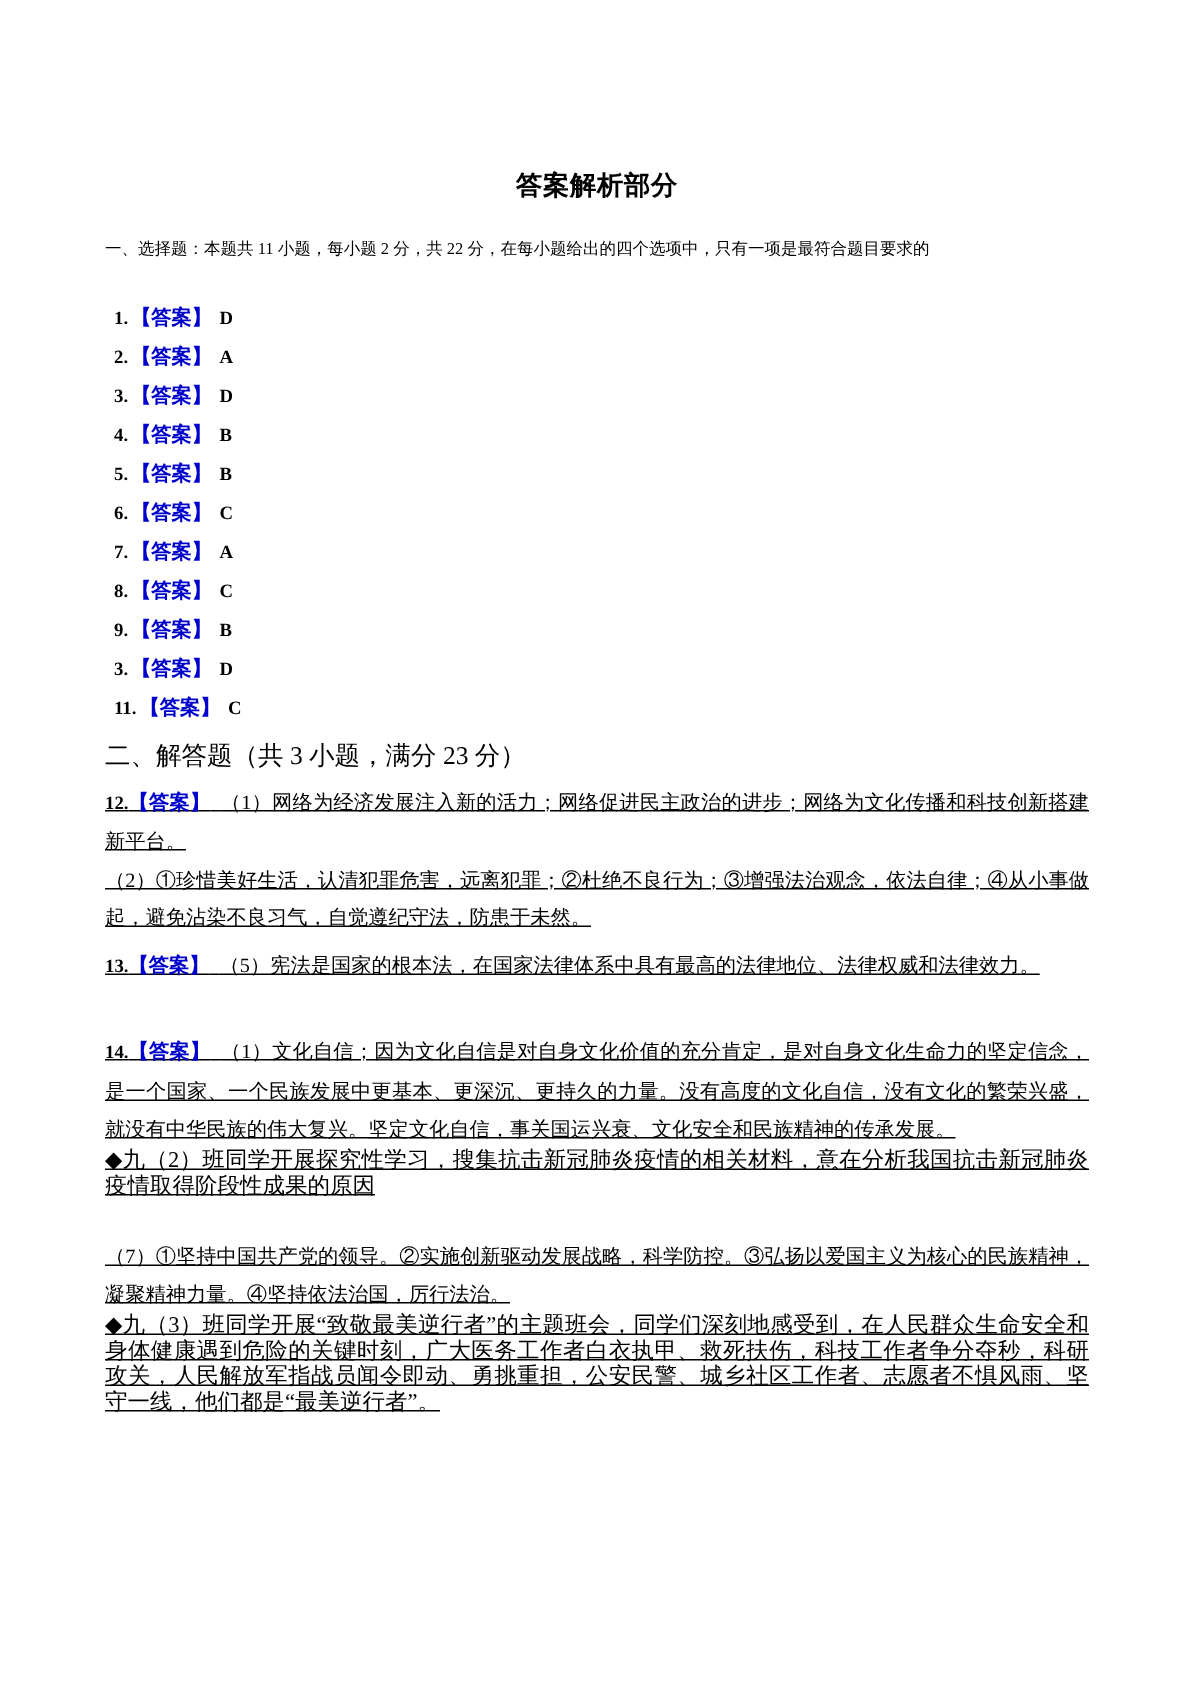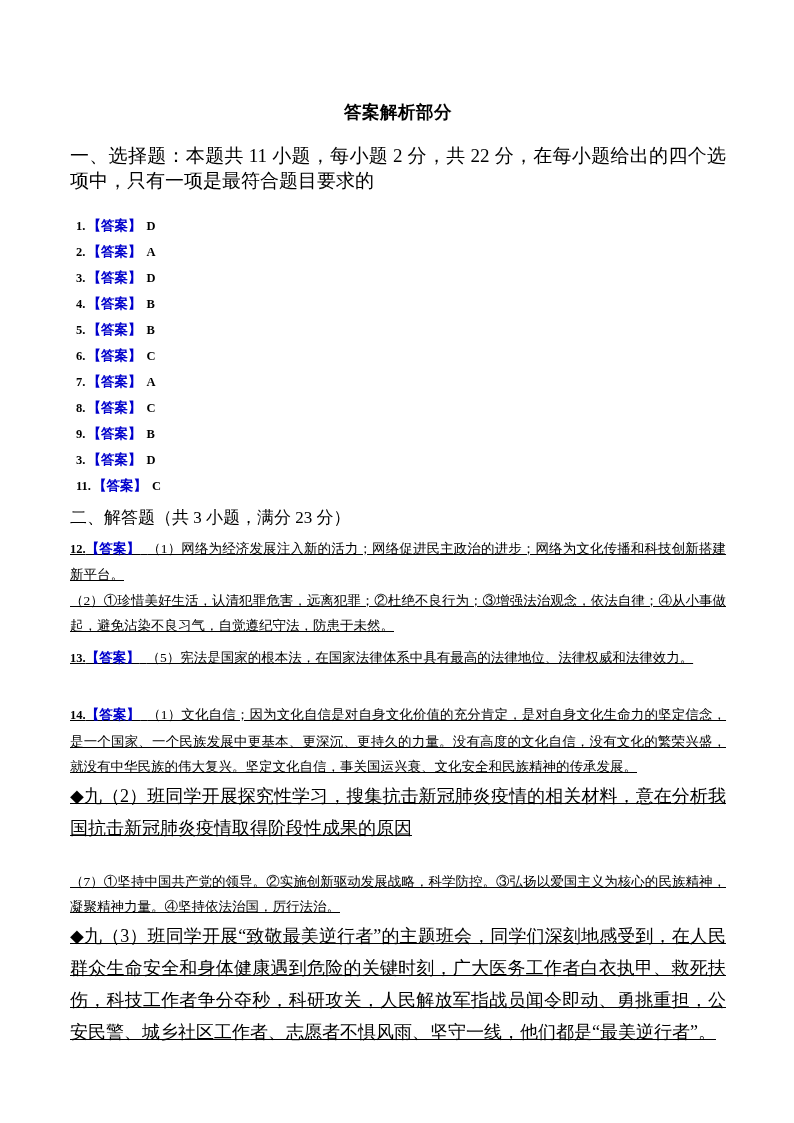--- a/index.html
+++ b/index.html
@@ -18,34 +18,34 @@
   }
   .page {
     width: 794px;
     height: 1123px;
     padding: 0;
     position: relative;
   }
   .content {
     position: absolute;
     left: 70px;
-    top: 100px;
+    top: 111px;
     width: 656px;
   }
   .doc-title {
     text-align: center;
     font-size: 17.5px;
     font-weight: bold;
     font-family: "Liberation Serif", "DejaVu Serif", serif;
     letter-spacing: 0.5px;
     margin: 0 0 18px 0;
     line-height: 1.4;
   }
   .section-head {
-    font-size: 19px;
+    font-size: 11px;
     line-height: 25px;
     margin: 0 0 20px 0;
     text-align: justify;
     text-justify: inter-ideograph;
   }
   .section-head-2 {
     font-size: 17px;
     line-height: 25px;
     margin: 6px 0 2px 0;
   }
@@ -93,22 +93,22 @@
   }
   .qa-tag {
     color: #0000cc;
     font-weight: bold;
     font-size: 13.5px;
   }
   .spacer-line {
     height: 25px;
   }
   .diamond-para {
-    font-size: 18px;
-    line-height: 32px;
+    font-size: 15px;
+    line-height: 17px;
     text-align: justify;
     text-justify: inter-ideograph;
     margin: 0;
     word-break: break-all;
   }
 </style>
 </head>
 <body>
 
 <div class="page">

